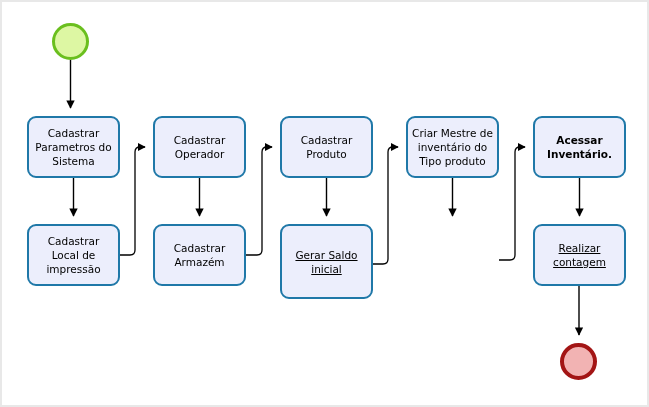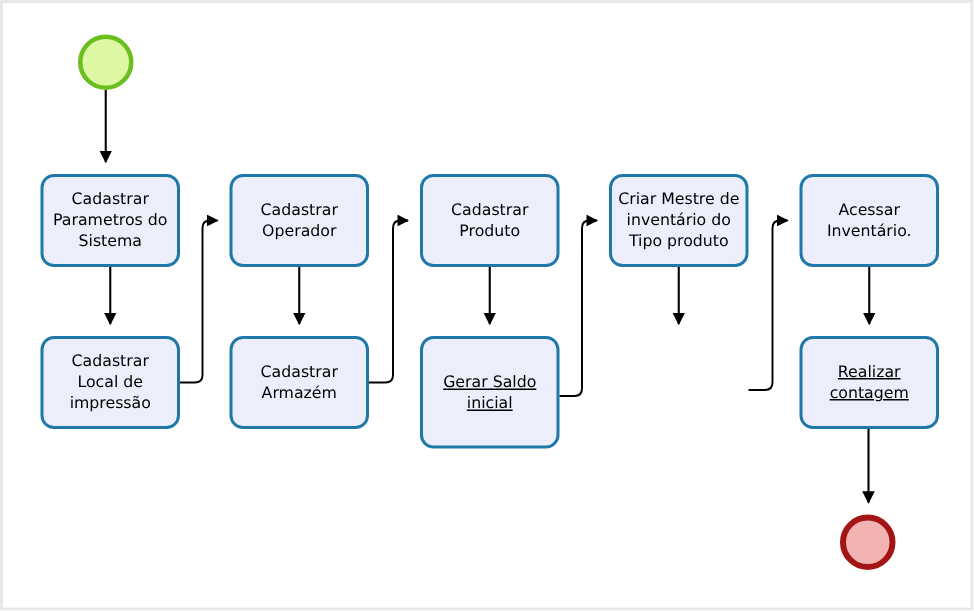--- a/index.html
+++ b/index.html
@@ -105,20 +105,20 @@
 Operador</div>
   <div class="task" style="left: 151px; top: 222px; width: 93px; height: 62px;">Cadastrar
 Armazém</div>
   <div class="task" style="left: 278px; top: 114px; width: 93px; height: 62px;">Cadastrar
 Produto</div>
   <div class="task" style="left: 278px; top: 222px; width: 93px; height: 75px; text-decoration: underline;">Gerar Saldo
 inicial</div>
   <div class="task" style="left: 404px; top: 114px; width: 93px; height: 62px;">Criar Mestre de
 inventário  do
 Tipo produto</div>
-  <div class="task" style="left: 531px; top: 114px; width: 93px; height: 62px;">Acessar
+  <div class="task" style="left: 531px; top: 114px; width: 93px; height: 62px; font-weight: bold;">Acessar
 Inventário.</div>
   <div class="task" style="left: 531px; top: 222px; width: 93px; height: 62px; text-decoration: underline;">Realizar
 contagem</div>
 
   <div class="event end" style="left: 558px; top: 341px; width: 37px; height: 37px;"></div>
 
 </div>
 
 </body></html>

